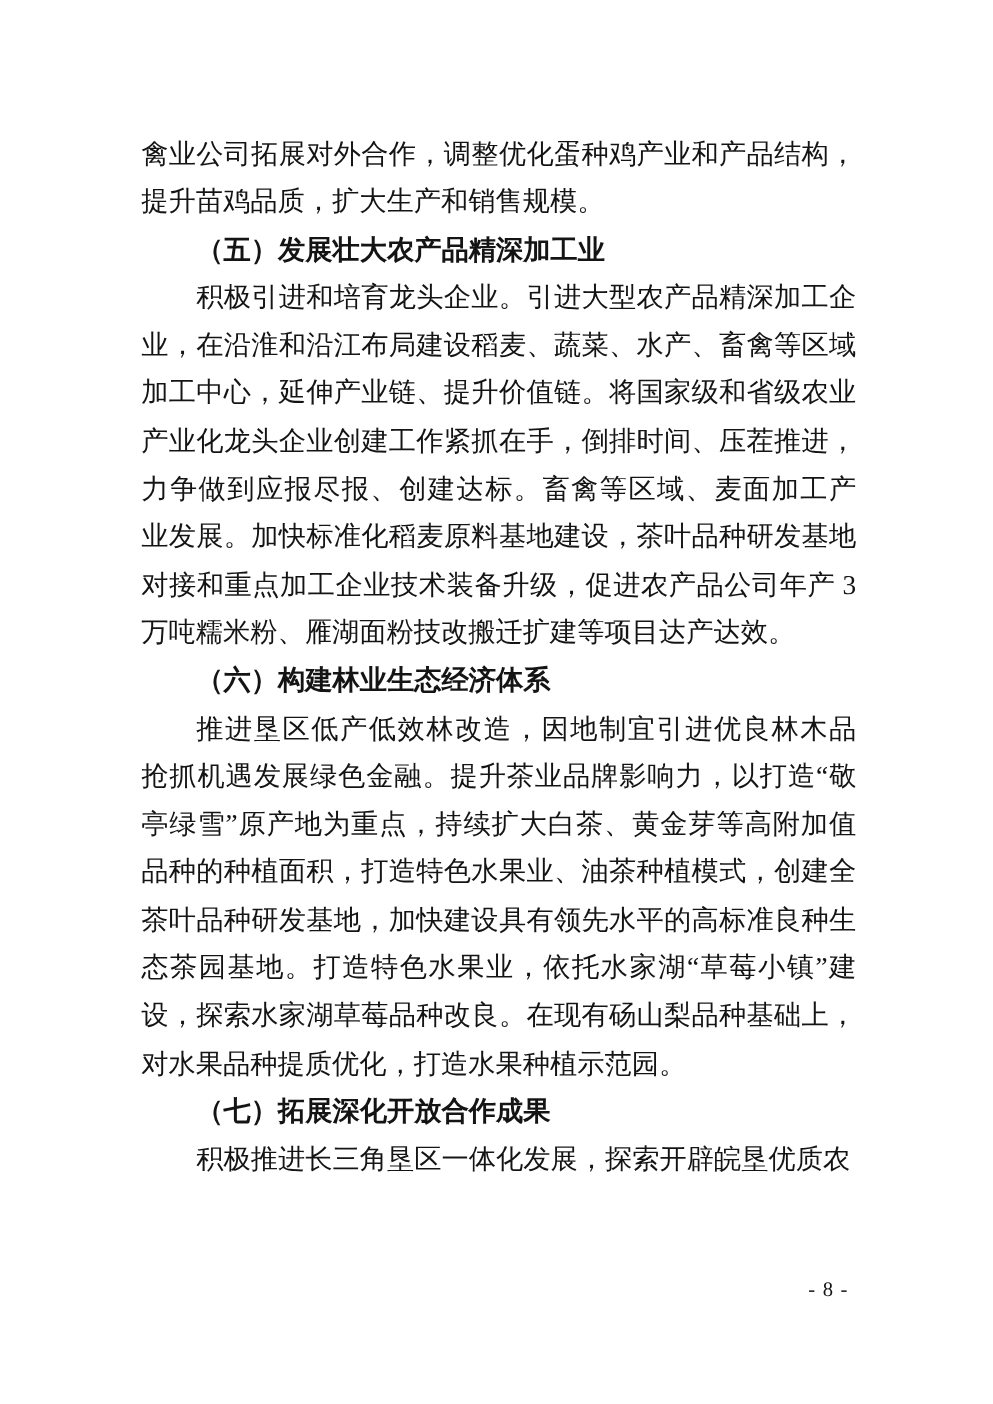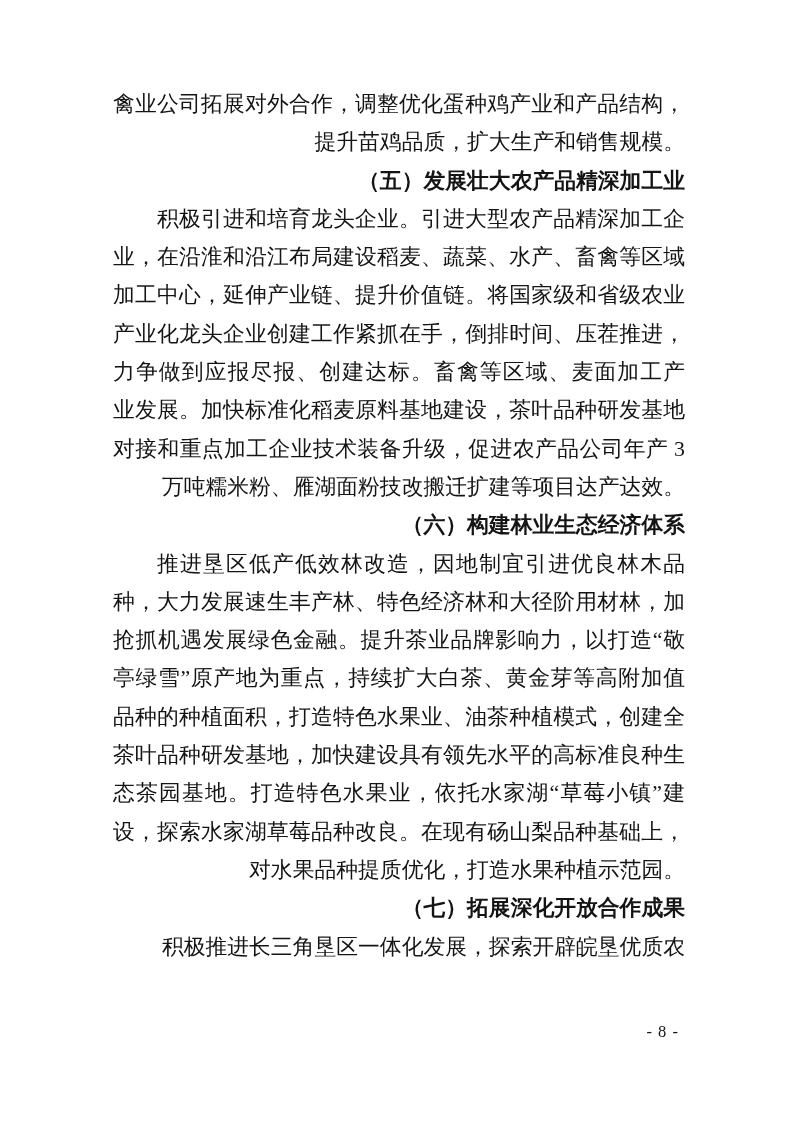--- a/index.html
+++ b/index.html
@@ -12,29 +12,29 @@
     width: 794px;
     height: 1123px;
     background: #ffffff;
     overflow: hidden;
     font-family: "Liberation Serif", "DejaVu Serif", serif;
     color: #141414;
   }
   .content {
     position: absolute;
     left: 113px;
-    top: 85px;
+    top: 104px;
     width: 572px;
   }
   .line {
     font-size: 21.8px;
     height: 38.3px;
     line-height: 38.3px;
     white-space: nowrap;
-    text-align: right;
+    text-align: left;
     letter-spacing: 0;
   }
   .line.fill {
     white-space: normal;
     overflow: hidden;
     text-align: justify;
     text-align-last: justify;
   }
   .line.indent {
     padding-left: 44px;
@@ -64,21 +64,20 @@
       <div class="line fill indent">积极引进和培育龙头企业。引进大型农产品精深加工企</div>
       <div class="line fill">业，在沿淮和沿江布局建设稻麦、蔬菜、水产、畜禽等区域</div>
       <div class="line fill">加工中心，延伸产业链、提升价值链。将国家级和省级农业</div>
       <div class="line fill">产业化龙头企业创建工作紧抓在手，倒排时间、压茬推进，</div>
       <div class="line fill">力争做到应报尽报、创建达标。畜禽等区域、麦面加工产</div>
       <div class="line fill">业发展。加快标准化稻麦原料基地建设，茶叶品种研发基地</div>
       <div class="line fill">对接和重点加工企业技术装备升级，促进农产品公司年产 3</div>
       <div class="line">万吨糯米粉、雁湖面粉技改搬迁扩建等项目达产达效。</div>
       <div class="line indent heading">（六）构建林业生态经济体系</div>
       <div class="line fill indent">推进垦区低产低效林改造，因地制宜引进优良林木品</div>
-      <div class="line fill">种，大力发展速生丰产林、特色经济林和大径阶用材林，加</div>
       <div class="line fill">抢抓机遇发展绿色金融。提升茶业品牌影响力，以打造“敬</div>
       <div class="line fill">亭绿雪”原产地为重点，持续扩大白茶、黄金芽等高附加值</div>
       <div class="line fill">品种的种植面积，打造特色水果业、油茶种植模式，创建全国</div>
       <div class="line fill">茶叶品种研发基地，加快建设具有领先水平的高标准良种生</div>
       <div class="line fill">态茶园基地。打造特色水果业，依托水家湖“草莓小镇”建</div>
       <div class="line fill">设，探索水家湖草莓品种改良。在现有砀山梨品种基础上，</div>
       <div class="line">对水果品种提质优化，打造水果种植示范园。</div>
       <div class="line indent heading">（七）拓展深化开放合作成果</div>
       <div class="line indent">积极推进长三角垦区一体化发展，探索开辟皖垦优质农</div>
     </div>

